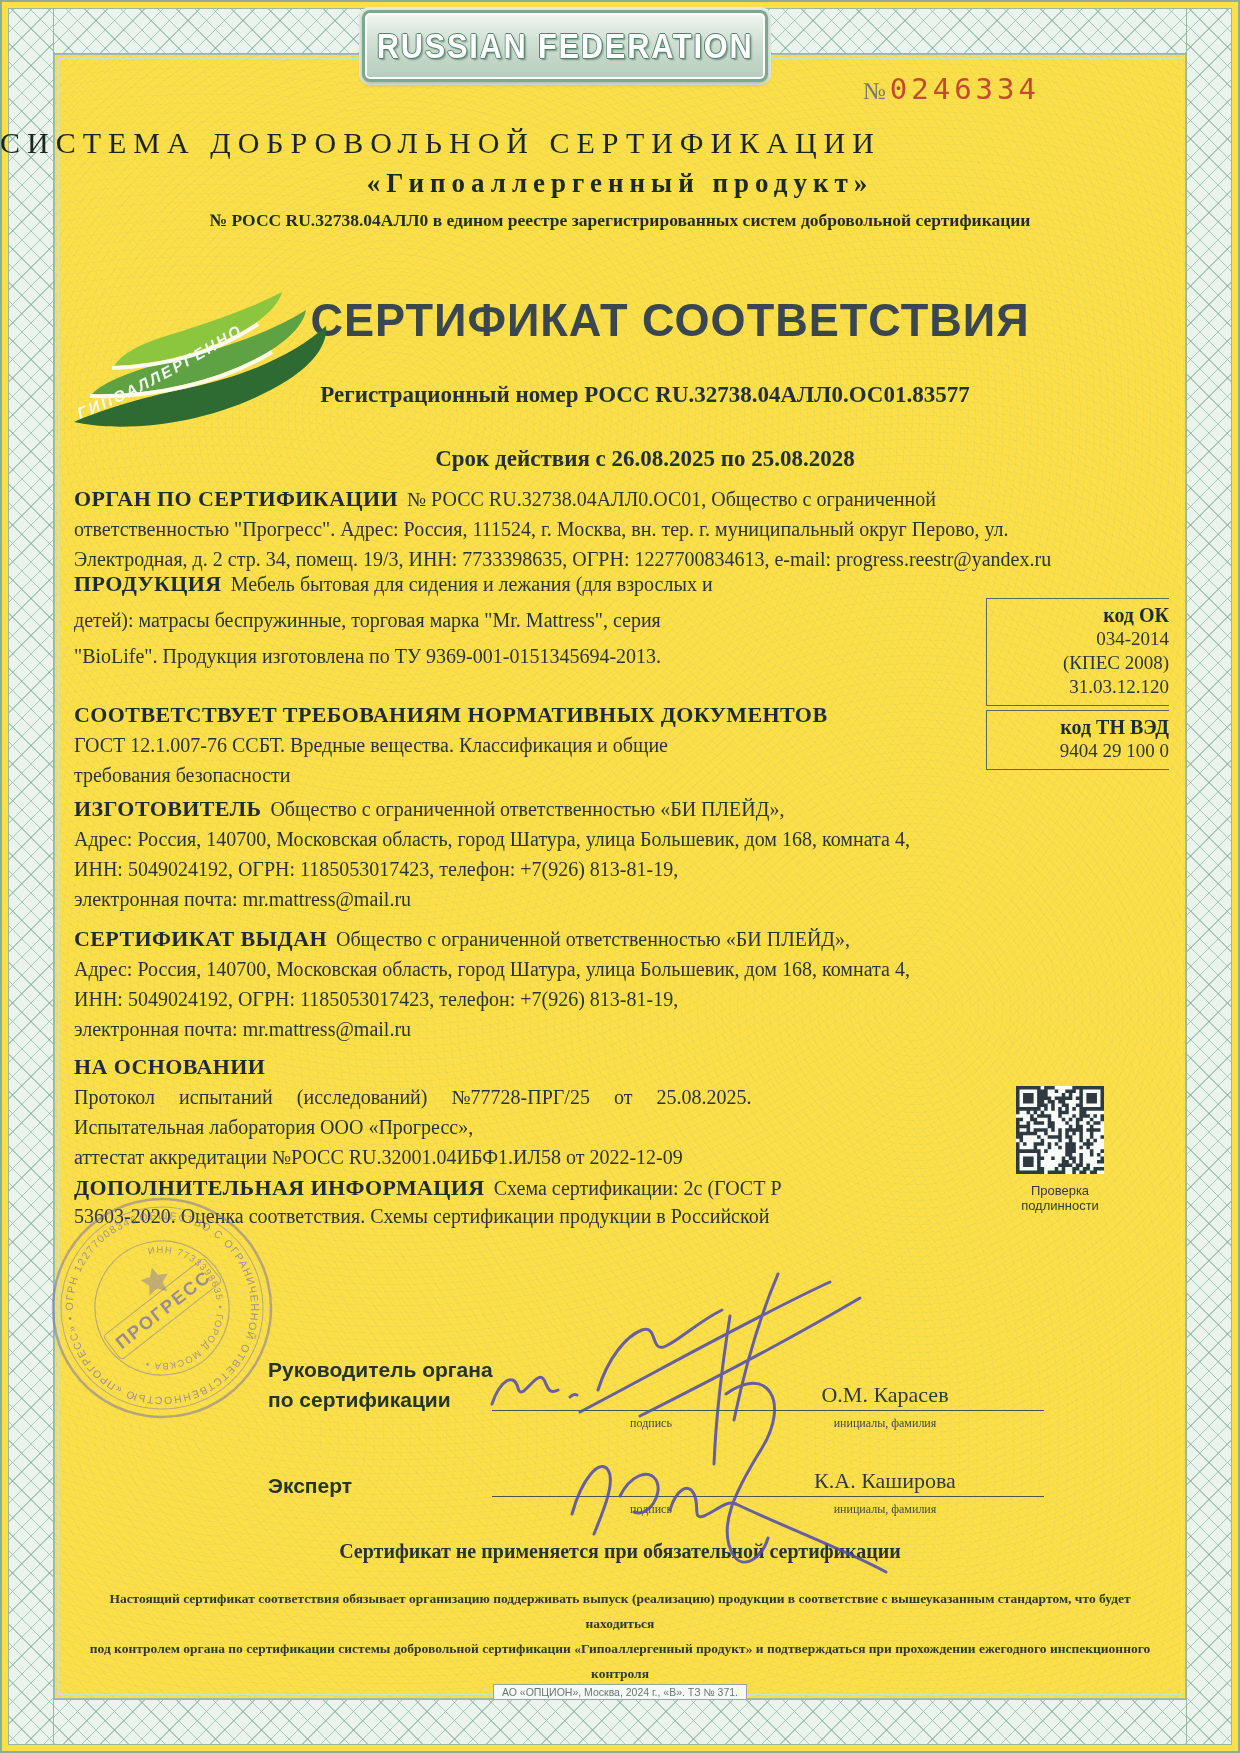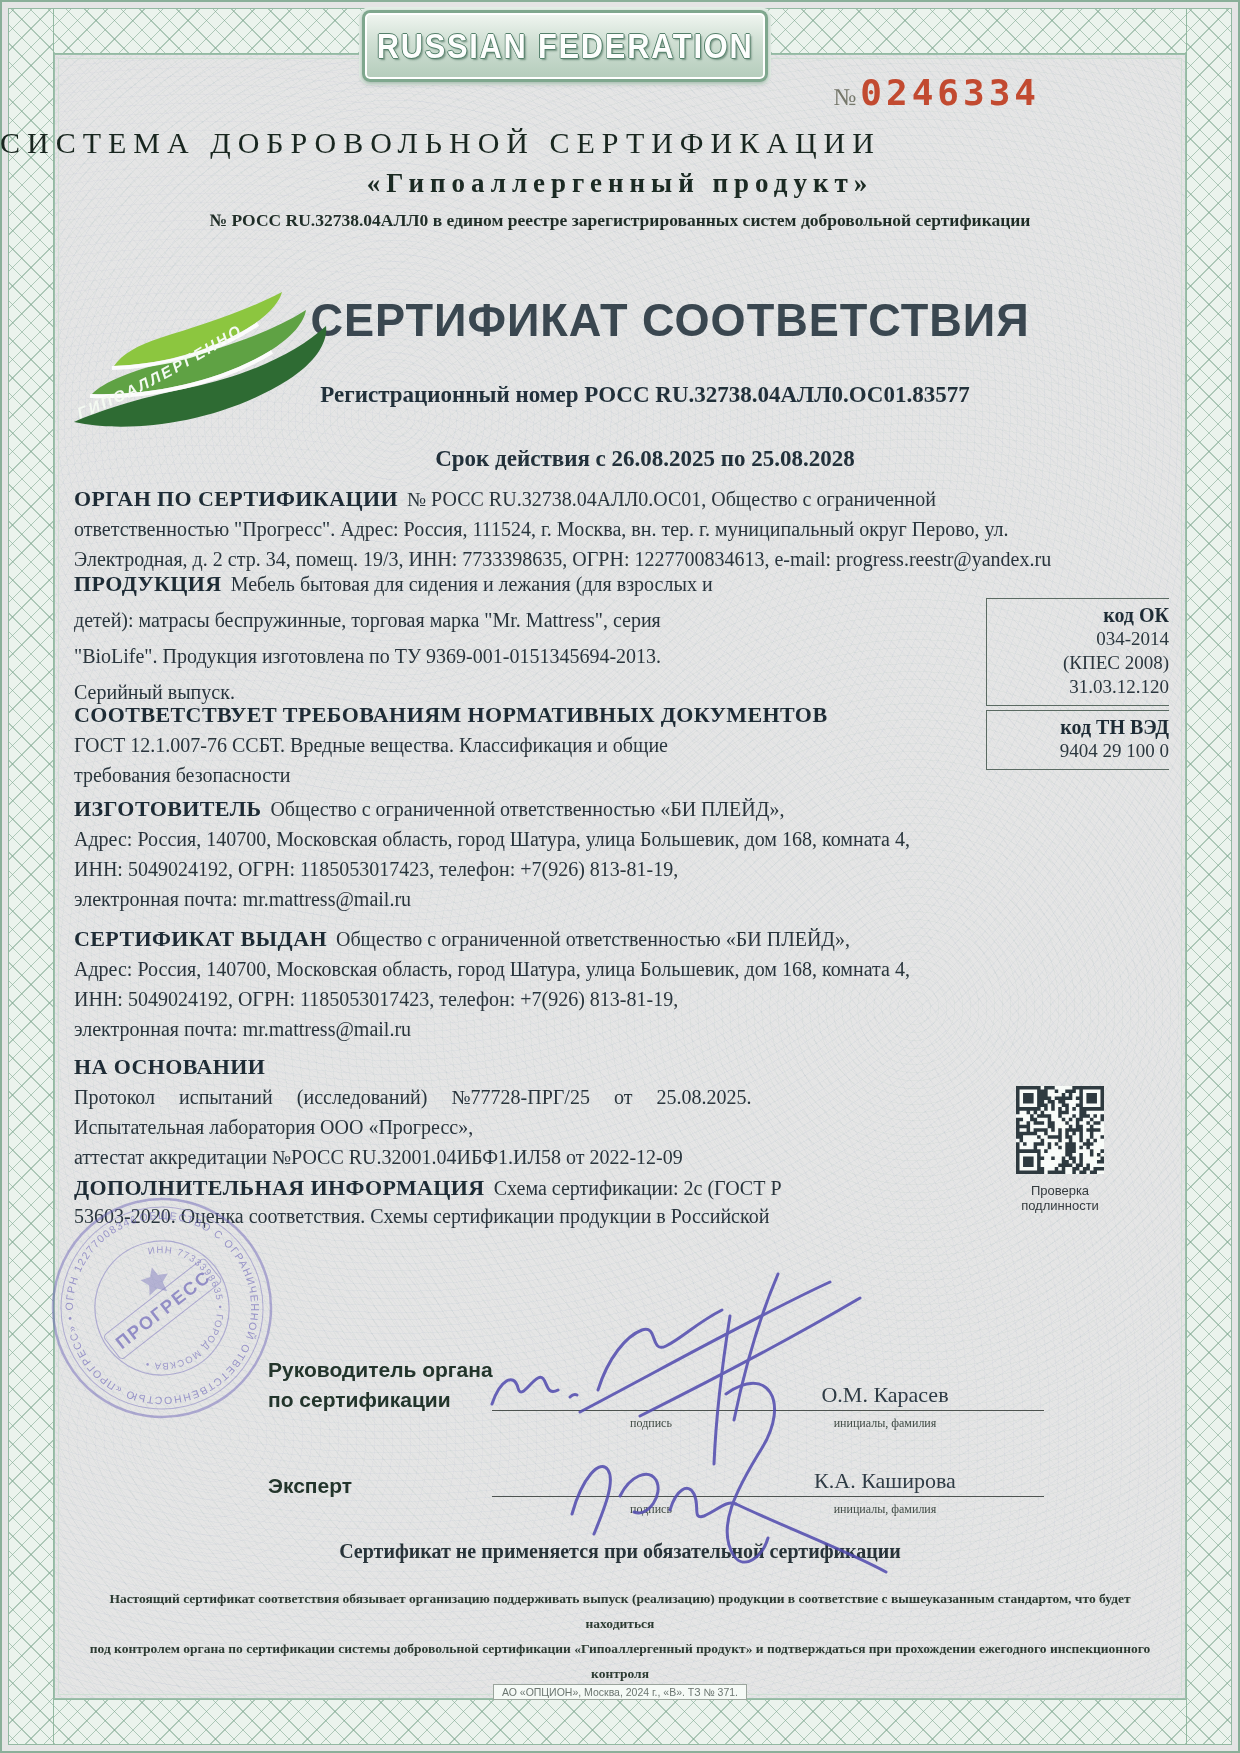--- a/index.html
+++ b/index.html
@@ -1,18 +1,18 @@
 <!DOCTYPE html>
 <html><head>
 <meta charset="utf-8">
 <style>
   html,body{margin:0;padding:0;background:#888;}
   .page{
     position:relative;width:1240px;height:1753px;margin:0 auto;
-    background:#e5e5e5;overflow:hidden;
+    background:#fde047;overflow:hidden;
     box-shadow:inset 0 0 0 2px #8aaf99;
     font-family:"Liberation Serif", serif;color:#28343c;
   }
   
   .texture{
     position:absolute;inset:54px;z-index:0;pointer-events:none;
     background:
       repeating-radial-gradient(circle at 30% 22%, rgba(90,130,180,.05) 0 1px, transparent 1px 7px),
       repeating-radial-gradient(circle at 76% 58%, rgba(90,150,125,.05) 0 1px, transparent 1px 8px),
       repeating-radial-gradient(circle at 14% 84%, rgba(120,120,180,.045) 0 1px, transparent 1px 9px),
@@ -40,21 +40,21 @@
     box-shadow:inset 0 0 0 2px #fff, 0 2px 4px rgba(50,80,65,.35), 0 0 0 3px #e4efe7;
     display:flex;align-items:center;justify-content:center;
   }
   .plaque span{
     font-family:"Liberation Sans", sans-serif;font-weight:bold;font-size:35px;letter-spacing:2px;
     color:#fdfefd;transform:scaleX(.88);white-space:nowrap;
     text-shadow:1px 0 0 #54806b,-1px 0 0 #54806b,0 1px 0 #54806b,0 -1px 0 #54806b,2px 2px 2px rgba(50,90,70,.55);
   }
   .serial{position:absolute;top:72px;right:200px;z-index:5;white-space:nowrap;}
   .serial-no{font-size:24px;color:#75776b;font-family:"Liberation Serif", serif;}
-  .serial-digits{font-family:"DejaVu Sans Mono", monospace;font-size:36px;letter-spacing:4px;color:#c24a30;font-weight:bold;}
+  .serial-digits{font-family:"DejaVu Sans Mono", monospace;font-size:29px;letter-spacing:4px;color:#c24a30;}
   
   .sys-title{position:absolute;left:0;right:0;top:126px;text-align:left;z-index:4;
     font-size:30px;font-weight:400;letter-spacing:7px;color:#18261f;}
   .sys-sub{position:absolute;left:0;right:0;top:168px;text-align:center;z-index:4;
     font-size:27px;font-weight:600;letter-spacing:6px;color:#1b2a23;}
   .registry{position:absolute;left:0;right:0;top:210px;text-align:center;z-index:4;
     font-size:17.5px;font-weight:bold;color:#1f2d27;}
   .cert-title{position:absolute;left:230px;width:880px;top:292px;text-align:center;z-index:4;
     font-family:"Liberation Sans", sans-serif;font-weight:bold;font-size:47px;color:#3a4750;
     transform:scaleX(.96);letter-spacing:1px;}
@@ -141,21 +141,20 @@
     <div class="ln">ответственностью "Прогресс". Адрес: Россия, 111524, г. Москва, вн. тер. г. муниципальный округ Перово, ул.</div>
     <div class="ln">Электродная, д. 2 стр. 34, помещ. 19/3, ИНН: 7733398635, ОГРН: 1227700834613, e-mail: progress.reestr@yandex.ru</div>
   </div>
 
   <div class="sec sec-production" style="top:566px;">
     <div class="ln">
       <span class="lbl">ПРОДУКЦИЯ</span><span>Мебель бытовая для сидения и лежания (для взрослых и</span>
     </div>
     <div class="ln">детей): матрасы беспружинные, торговая марка "Mr. Mattress", серия</div>
     <div class="ln">"BioLife". Продукция изготовлена по ТУ 9369-001-0151345694-2013.</div>
-    <div class="ln">Серийный выпуск.</div>
   </div>
 
   <div class="codebox" style="top:598px;">
     <div class="lbl">код  ОК</div>
     <div>034-2014</div>
     <div>(КПЕС 2008)</div>
     <div>31.03.12.120</div>
   </div>
   <div class="codebox" style="top:710px;">
     <div class="lbl">код ТН ВЭД</div>

